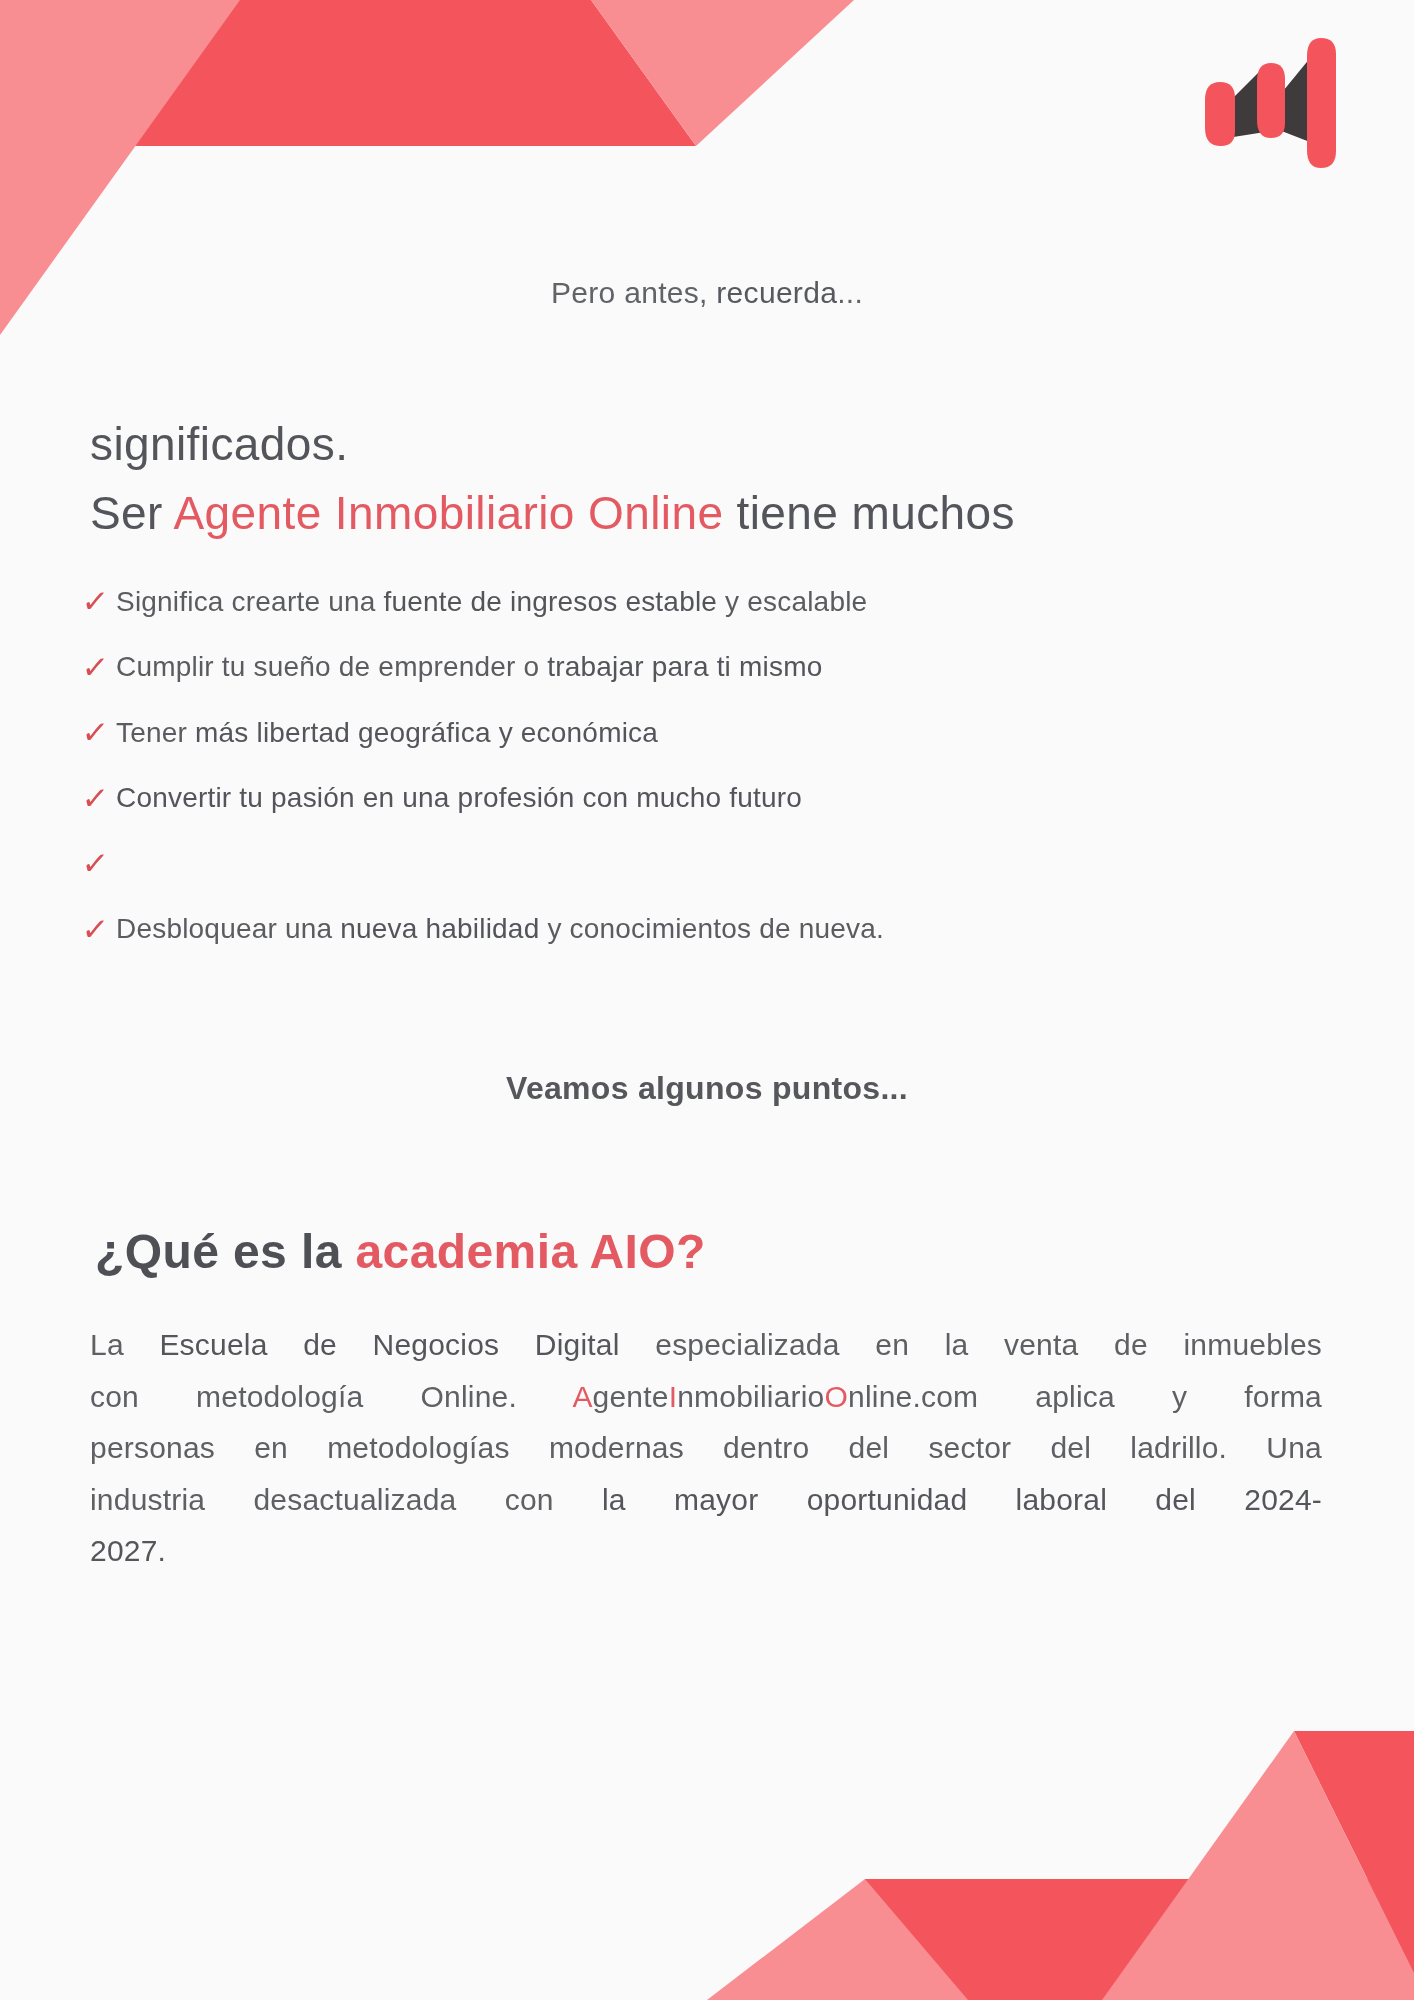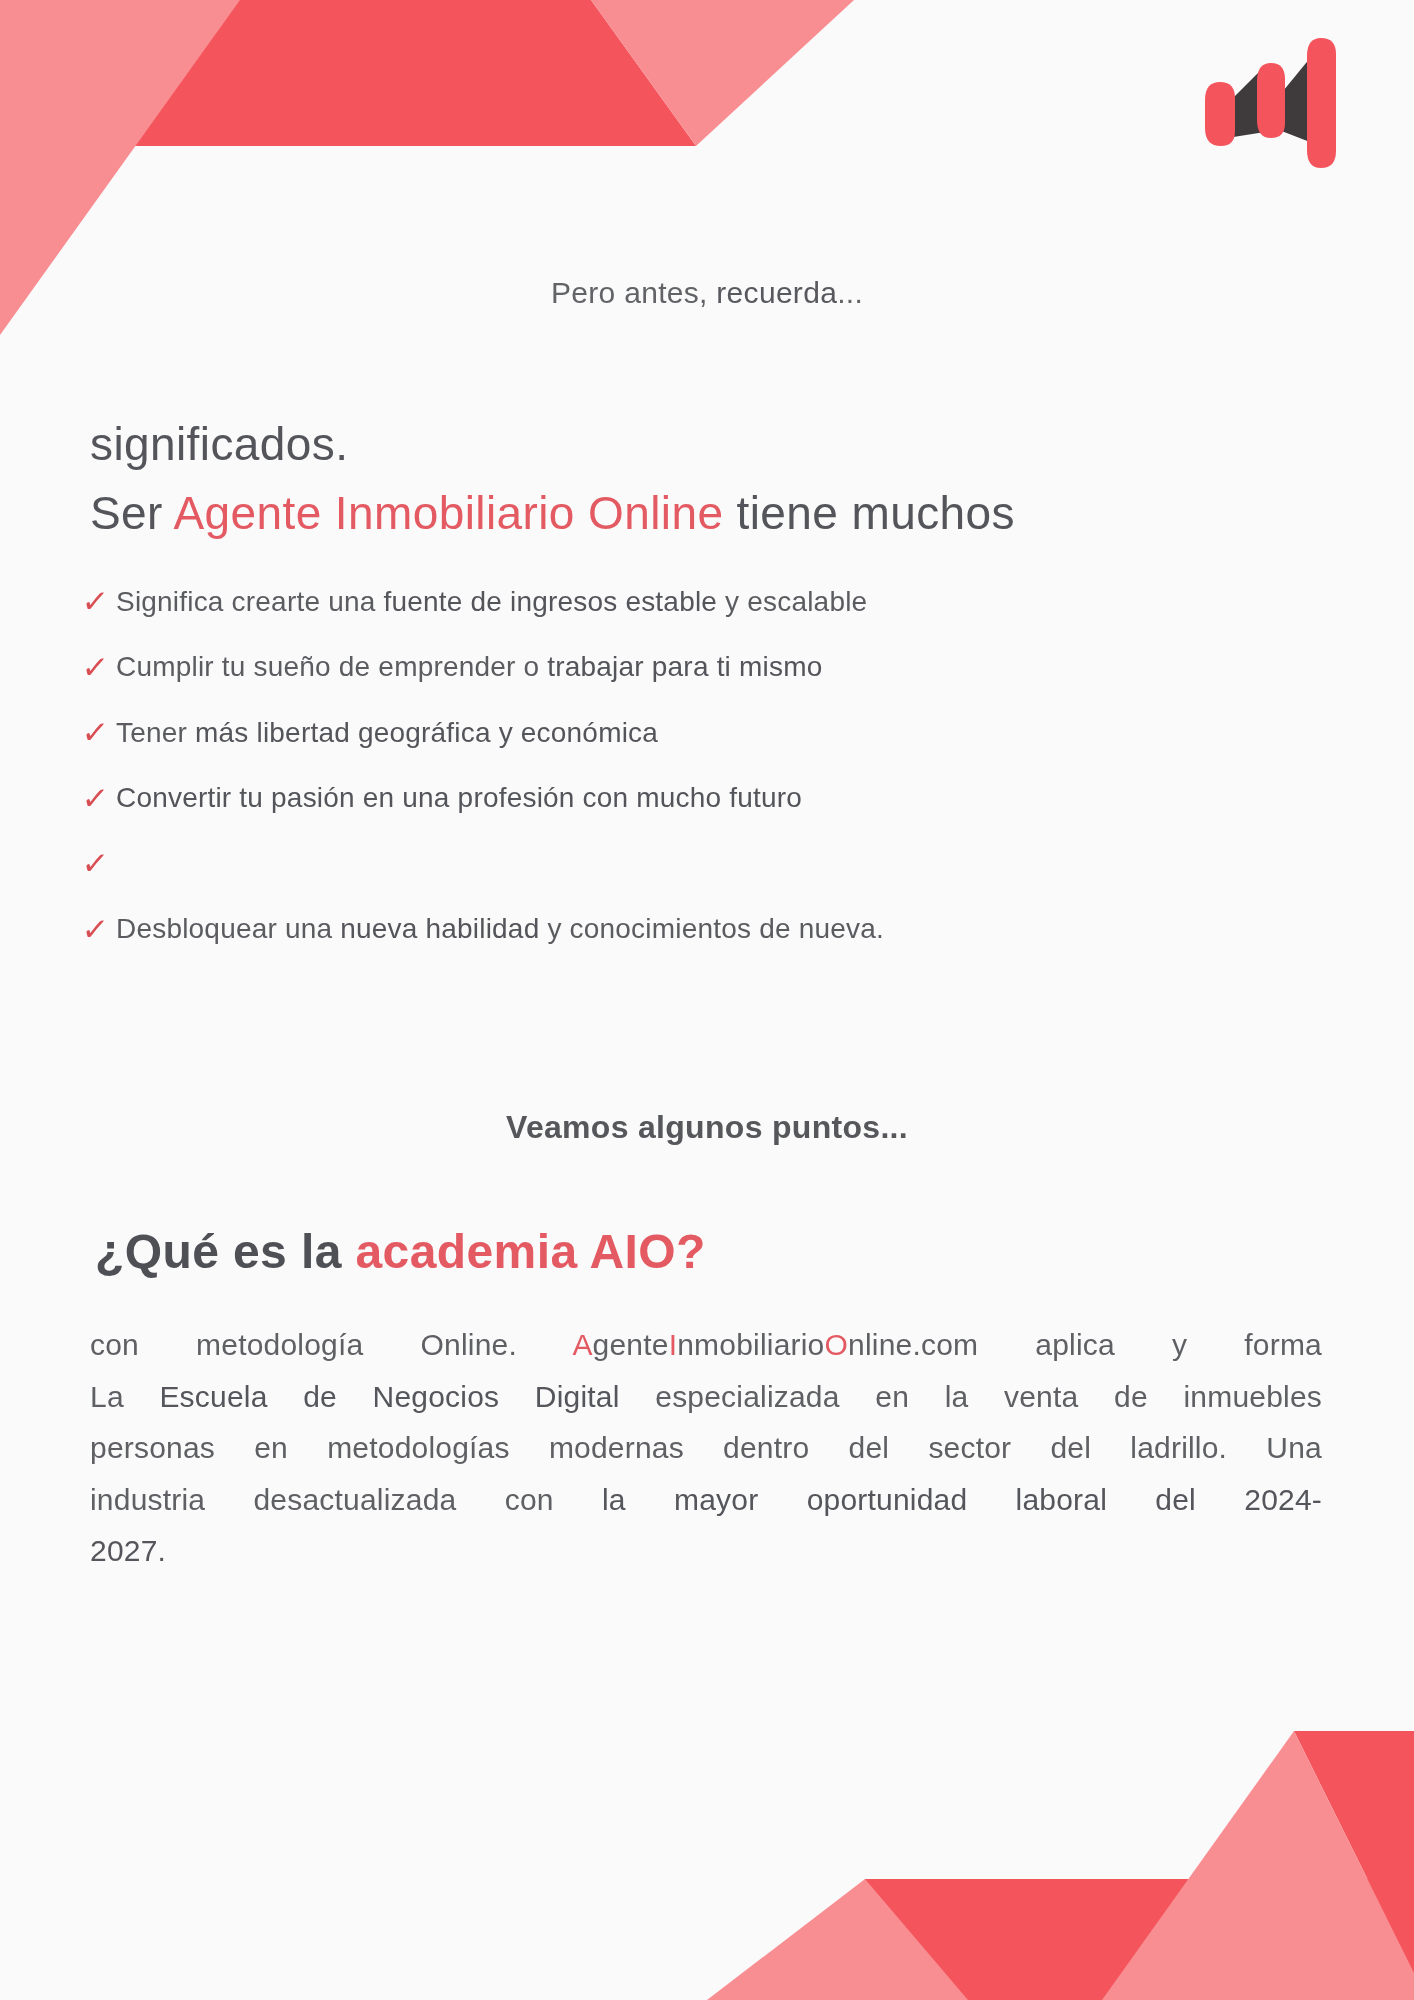--- a/index.html
+++ b/index.html
@@ -49,21 +49,21 @@
   .check-mark{
     width:24px;margin-right:10px;flex:0 0 auto;
     color:var(--check-red);font-size:31px;font-weight:400;
     transform:skewX(-6deg);
   }
   .check-text .seg-b{color:var(--heading-gray);}
 
   .subtitle{
     position:absolute;top:1070px;left:0;width:1414px;
     text-align:center;font-size:32px;font-weight:700;
-    color:#56575b;letter-spacing:.3px;margin-top:39px;
+    color:#56575b;letter-spacing:.3px;
   }
 
   .h2{
     position:absolute;top:1224px;left:95px;right:80px;
     font-size:48px;font-weight:700;color:#4f5055;letter-spacing:.4px;
   }
 
   .para{position:absolute;top:1319px;left:90px;width:1232px;}
   .para-line{
     font-size:30px;line-height:51.5px;letter-spacing:.2px;
@@ -123,22 +123,22 @@
       <span class="check-mark">✓</span>
       <span class="check-text"><span class="seg-n">Desbloquear una </span><span class="seg-b">nueva habilidad</span><span class="seg-n"> y conocimientos de nueva.</span></span>
     </div>
   </div>
 
 <div class="subtitle">Veamos algunos puntos...</div>
 
 <h2 class="h2"><span class="seg-n">¿Qué es la </span><span class="seg-r">academia AIO?</span></h2>
 
 <div class="para">
+    <div class="para-line"><span class="seg-n">La </span><span class="seg-b">Escuela de Negocios Digital</span><span class="seg-n"> especializada en la venta de inmuebles</span></div>
     <div class="para-line"><span class="seg-n">con metodología Online. </span><span class="seg-r">A</span><span class="seg-n">gente</span><span class="seg-r">I</span><span class="seg-n">nmobiliario</span><span class="seg-r">O</span><span class="seg-n">nline.com aplica y forma</span></div>
-    <div class="para-line"><span class="seg-n">La </span><span class="seg-b">Escuela de Negocios Digital</span><span class="seg-n"> especializada en la venta de inmuebles</span></div>
     <div class="para-line"><span class="seg-n">personas en metodologías modernas dentro del sector del ladrillo. Una</span></div>
     <div class="para-line"><span class="seg-n">industria desactualizada con </span><span class="seg-b">la mayor oportunidad laboral del 2024-</span></div>
     <div class="para-line last"><span class="seg-b">2027.</span></div>
   </div>
 
 <svg class="deco deco-bottom" viewBox="0 0 814 300" aria-hidden="true">
   <rect class="fill-coral" x="265" y="179" width="549" height="121"></rect>
   <polygon class="fill-coral" points="694,31 814,31 814,273"></polygon>
   <polygon class="fill-pink" points="694,31 814,273 814,300 502,300"></polygon>
   <polygon class="fill-pink" points="265,179 368,300 107,300"></polygon>

